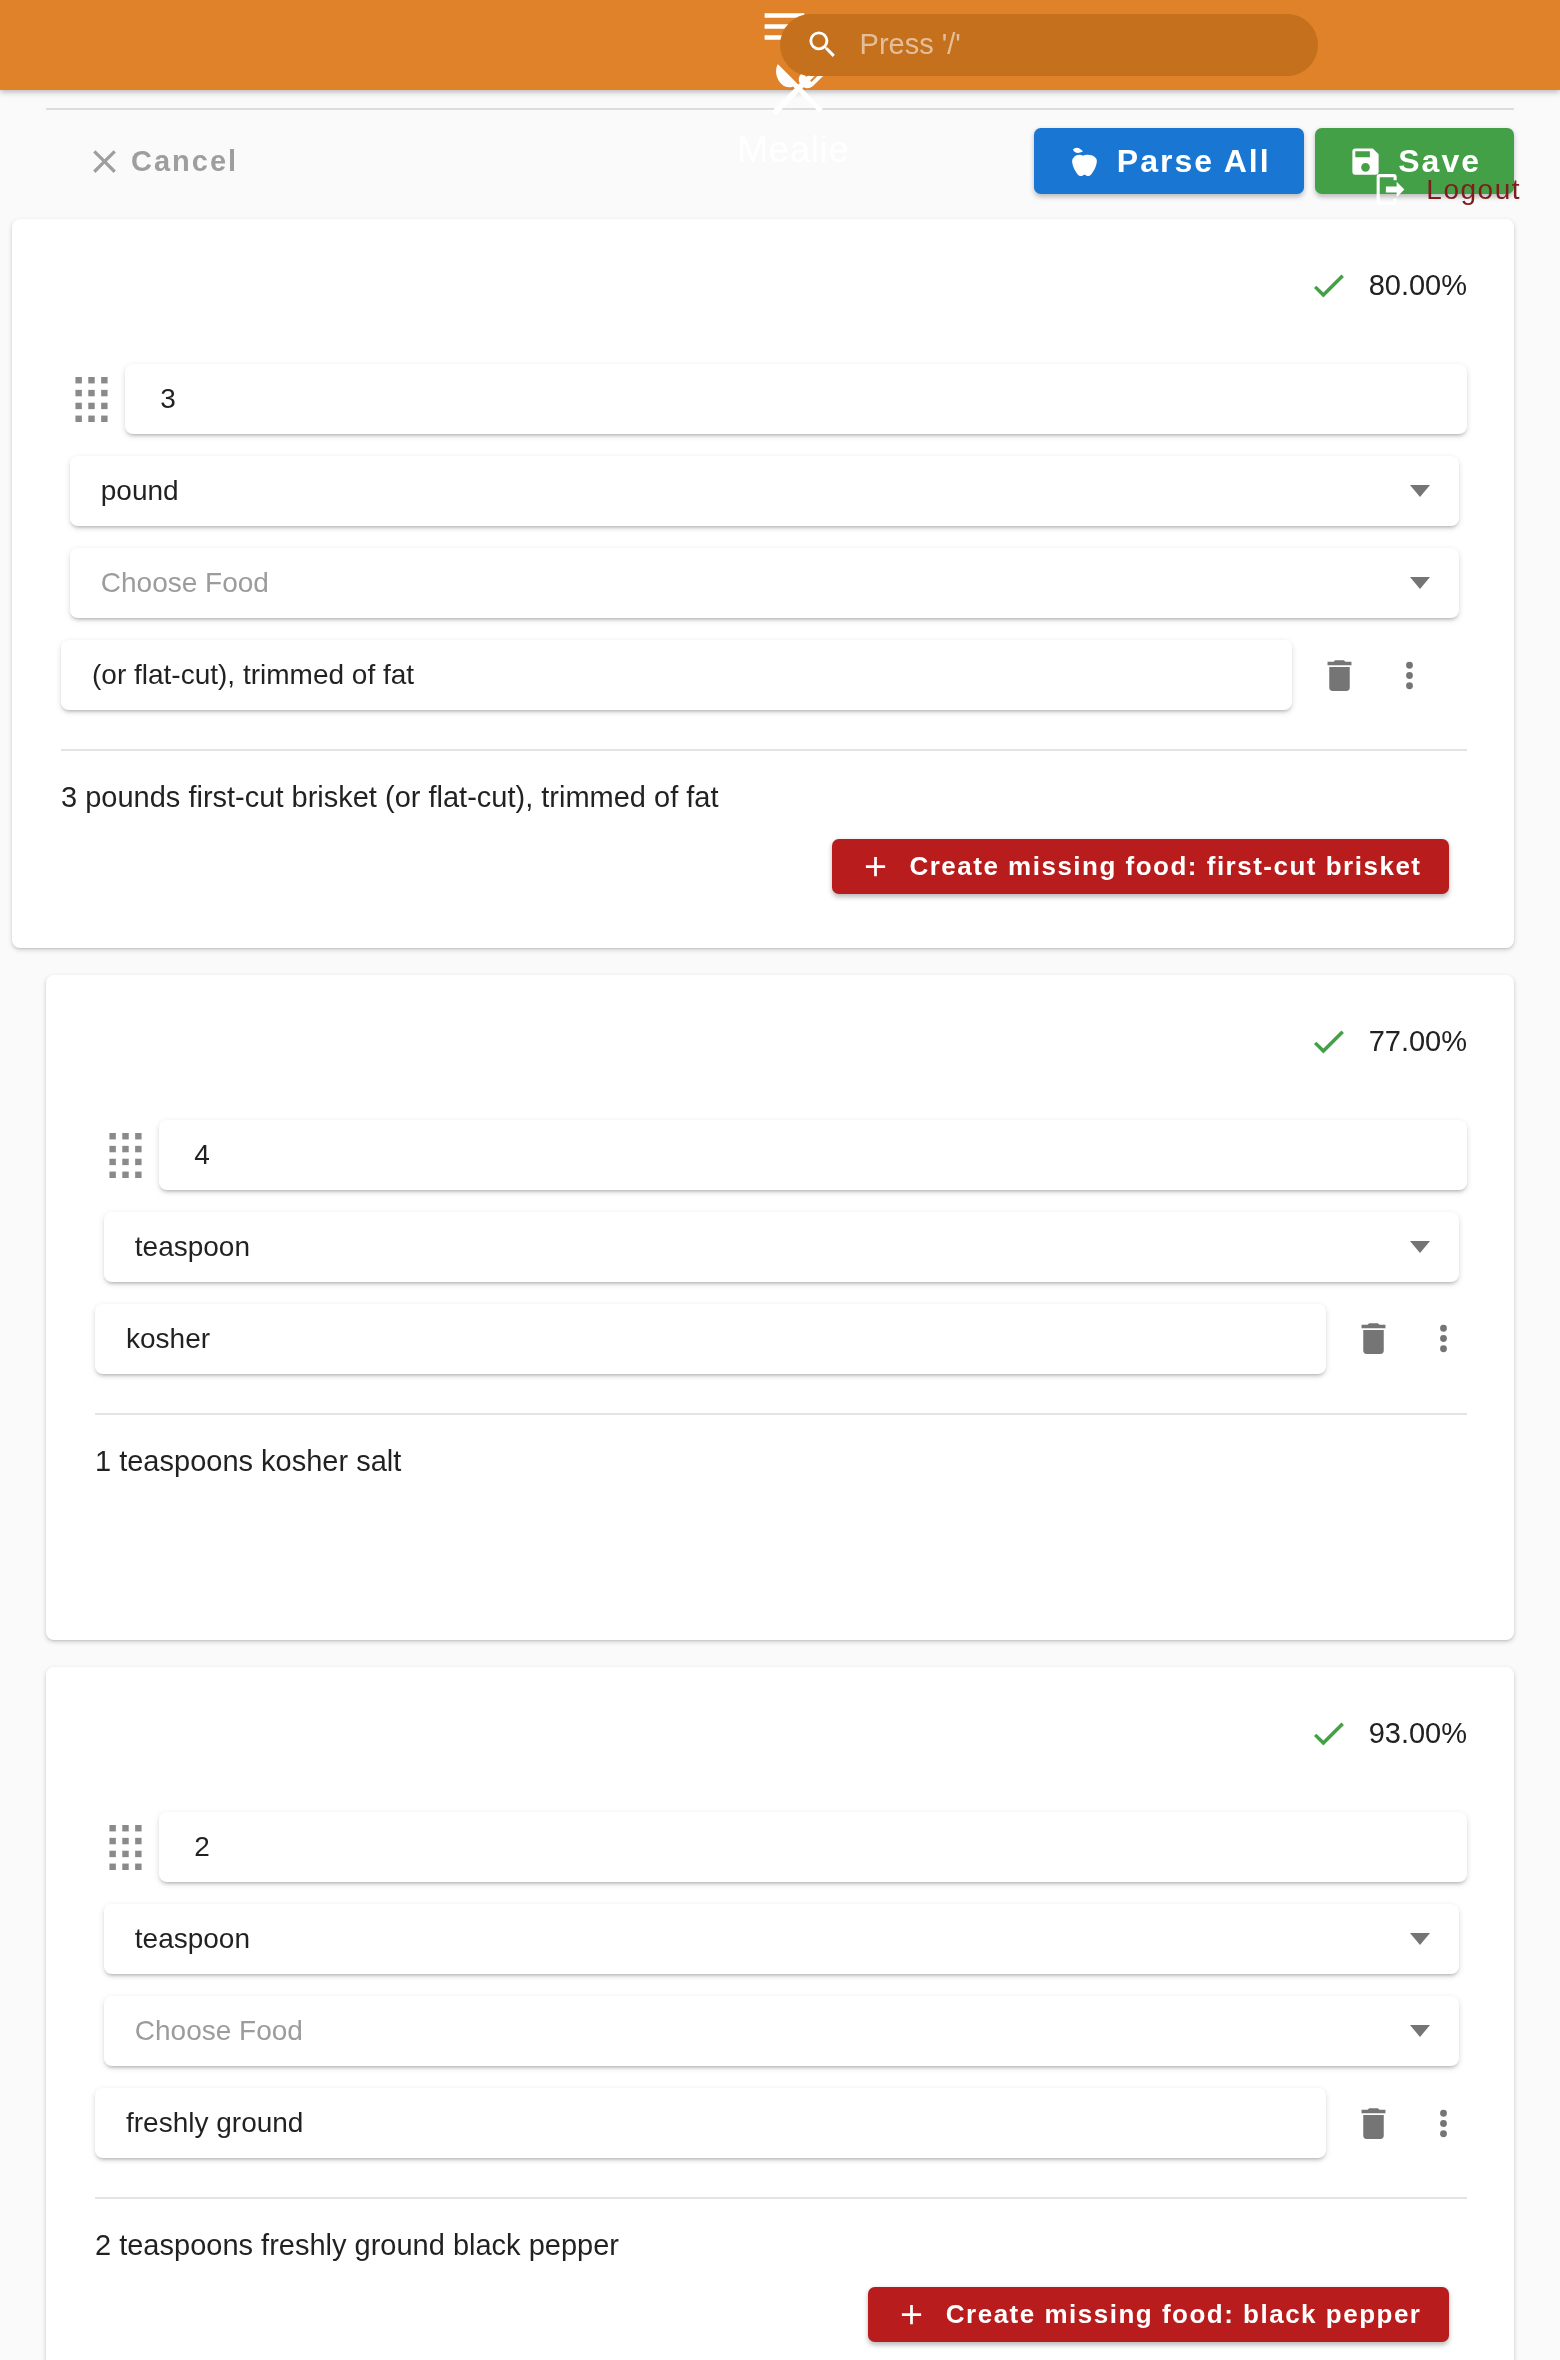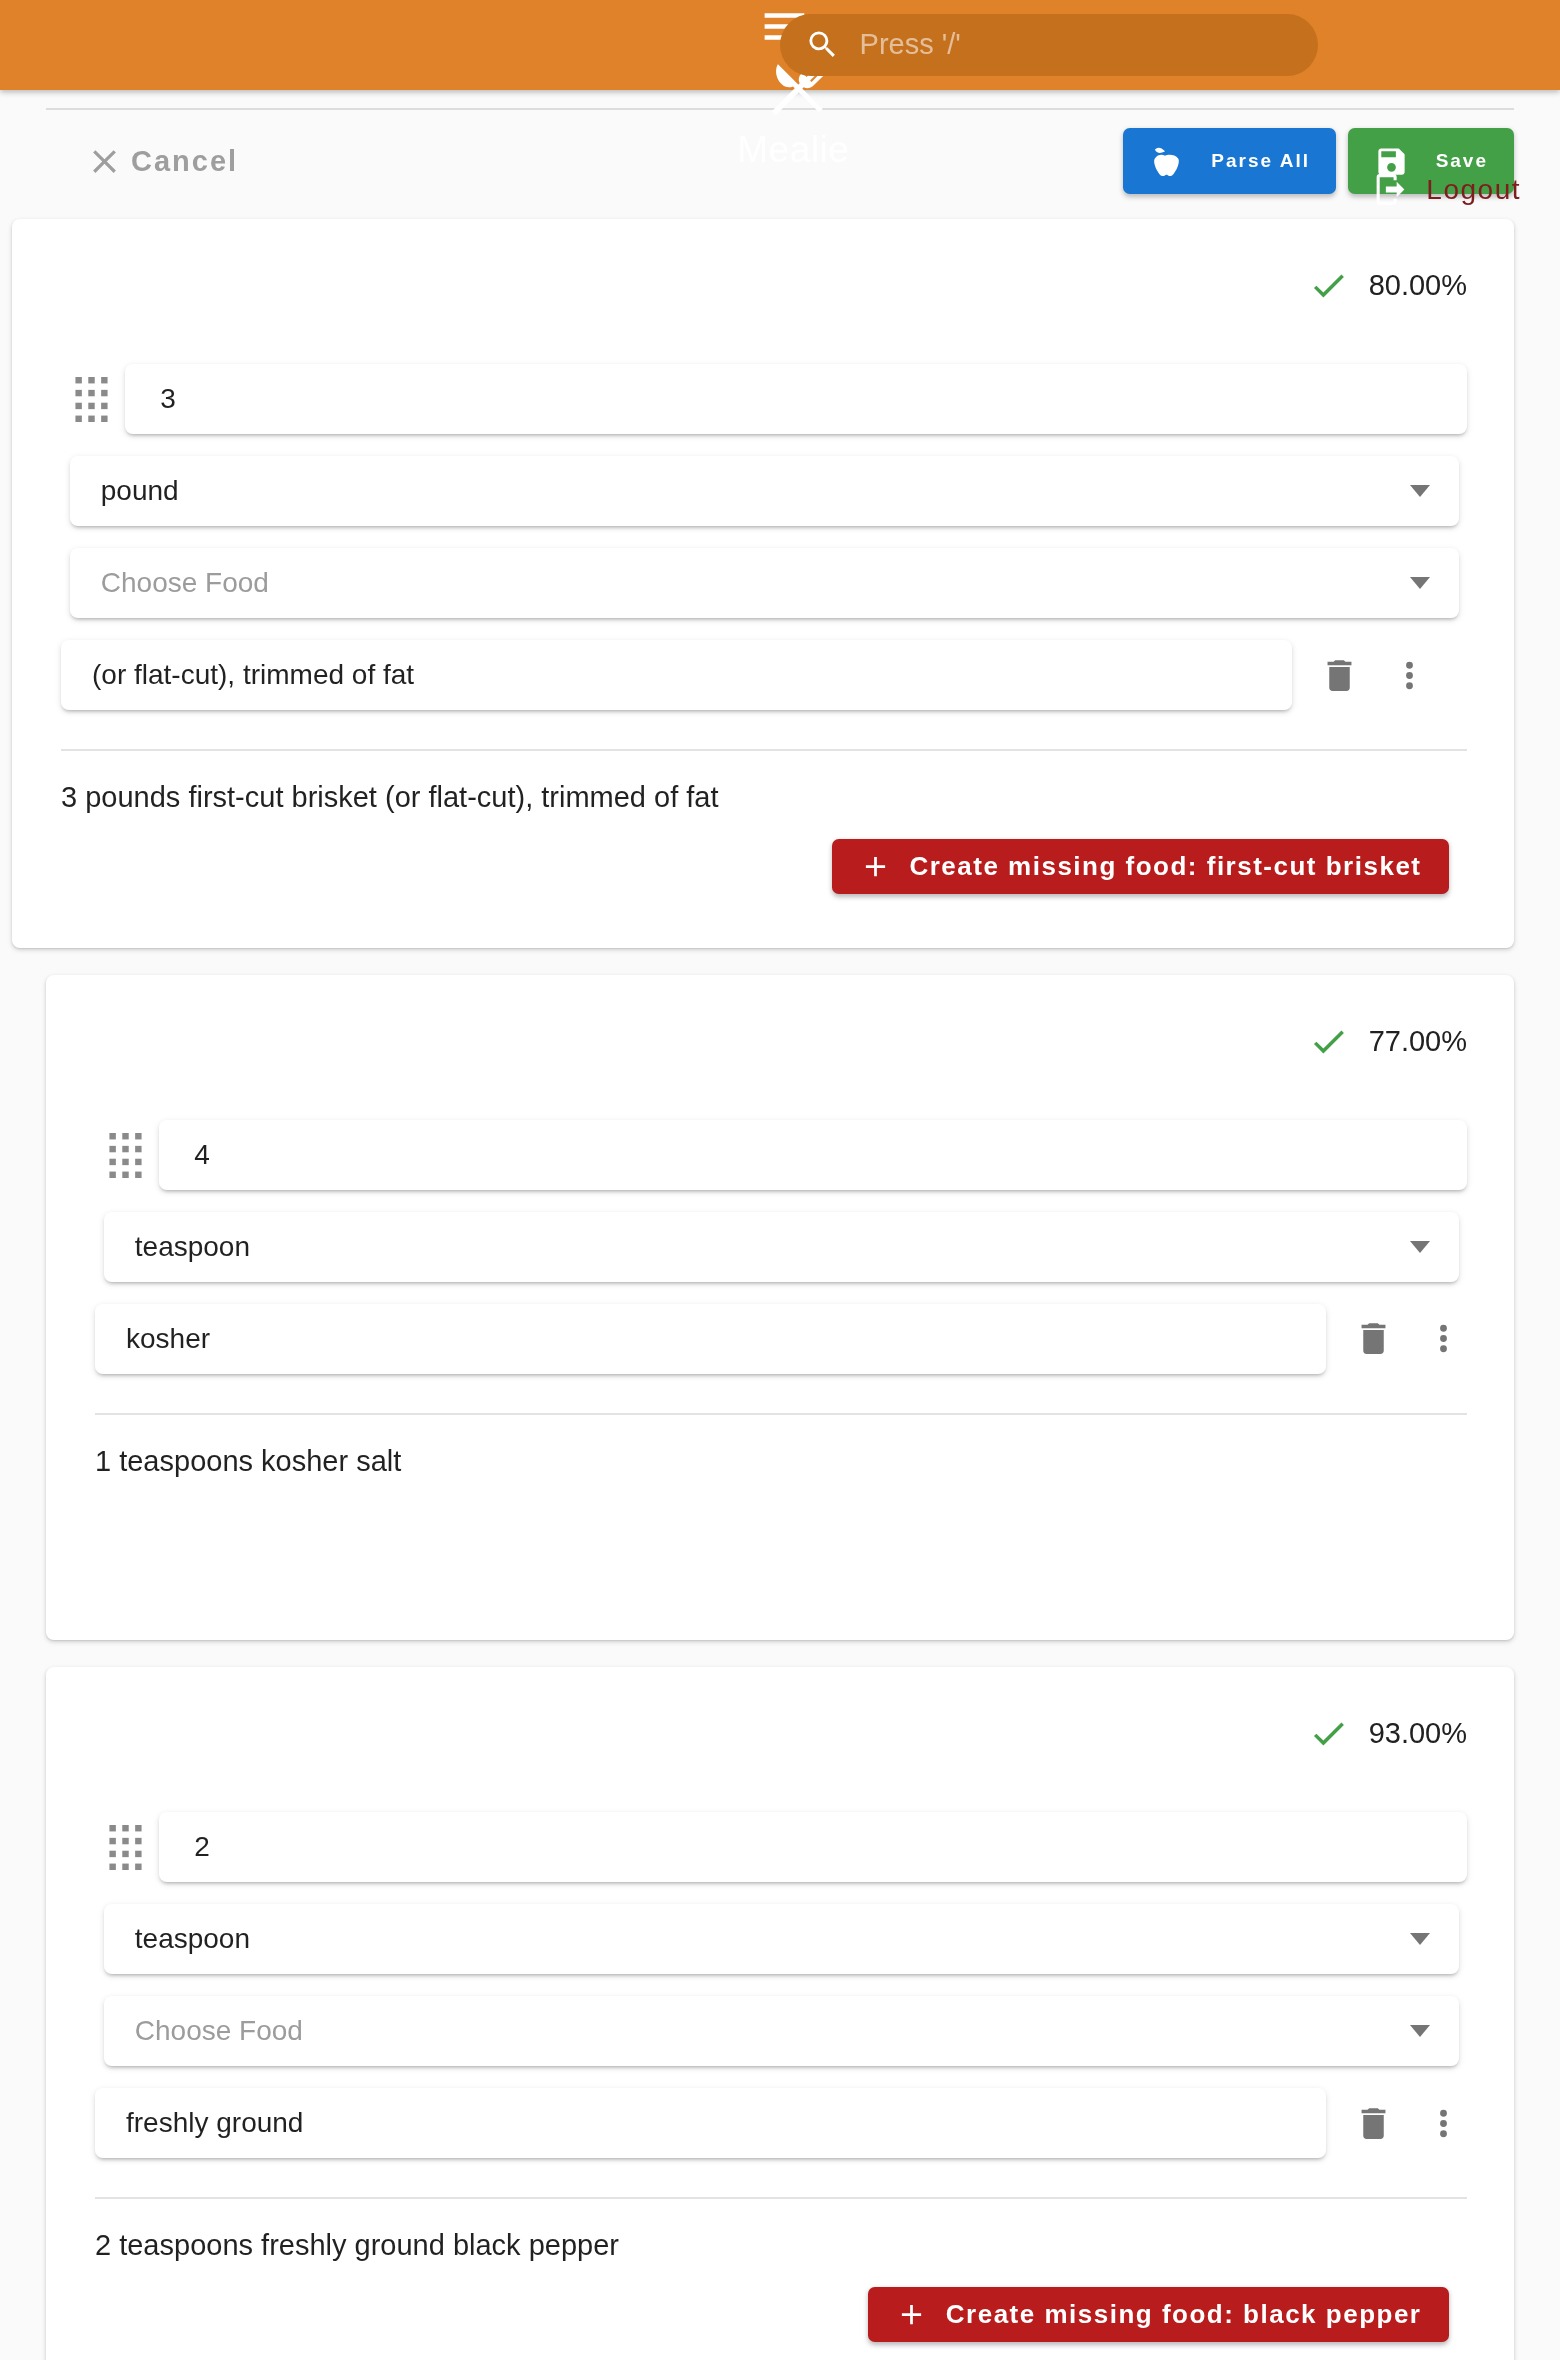--- a/index.html
+++ b/index.html
@@ -36,22 +36,22 @@
     color:#7f1d1d; font-weight:normal; font-size:28px; letter-spacing:1.5px; cursor:pointer; }
 
   
   .top-divider { margin:17.6px 46px 0; height:2px; background:#DDDDDD; }
   .toolbar { margin:18.5px 46px 0; height:66px; display:flex; align-items:center; }
   .cancel { display:flex; align-items:center; gap:7px; padding-left:39px;
     color:#9E9E9E; font-weight:bold; font-size:29px; letter-spacing:2px; cursor:pointer; }
   .spacer { flex:1; }
   .btn {
     height:66px; border:none; border-radius:6.8px; color:#fff; cursor:pointer;
-    display:flex; align-items:center; gap:27px; padding:0 26px;
-    font-family:inherit; font-weight:bold; font-size:19px; letter-spacing:2px;
+    display:flex; align-items:center; gap:15px; padding:0 33px;
+    font-family:inherit; font-weight:bold; font-size:32px; letter-spacing:2px;
     box-shadow:0 2.9px 4.9px rgba(0,0,0,.25);
   }
   .btn-parse { background:#1976D2; margin-right:11.7px; }
   .btn-save  { background:#43A047; }
 
   
   .card {
     margin:27px 46px 0; background:#fff; border-radius:7.8px;
     box-shadow:0 2px 4.9px rgba(0,0,0,.16), 0 1px 2px rgba(0,0,0,.1);
     padding:0 47px 0 49px;

